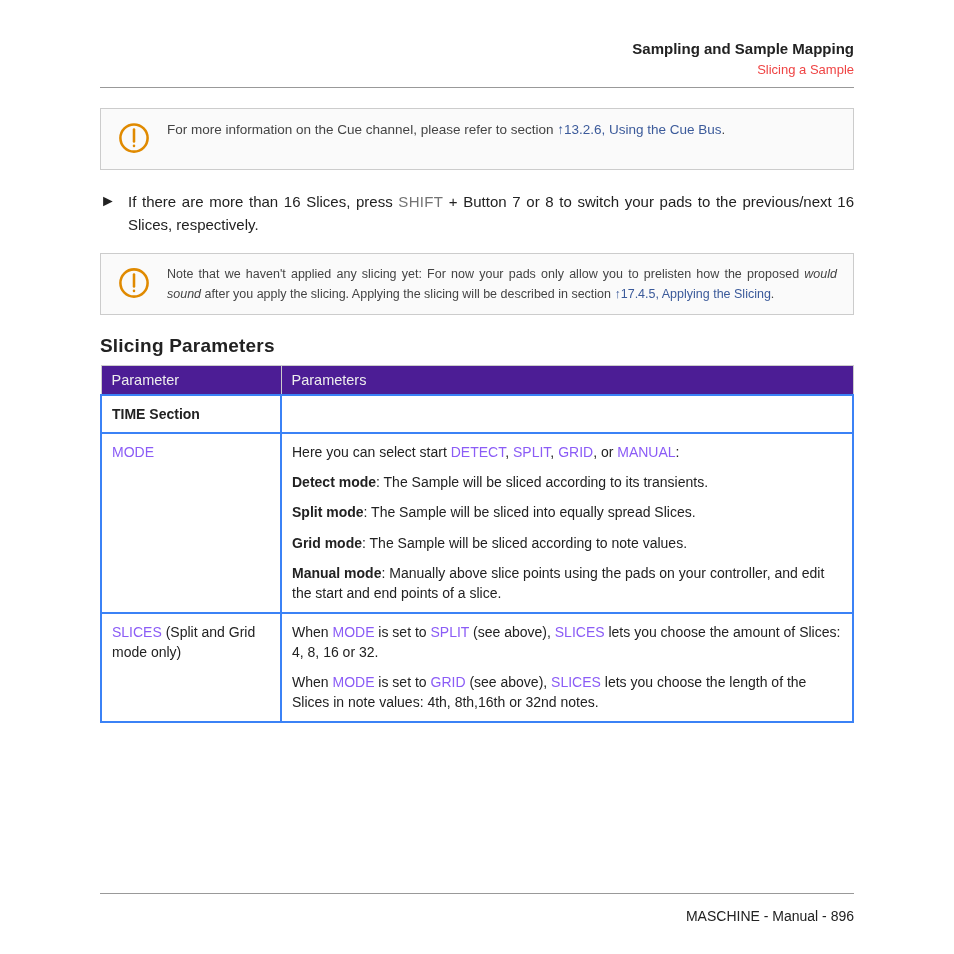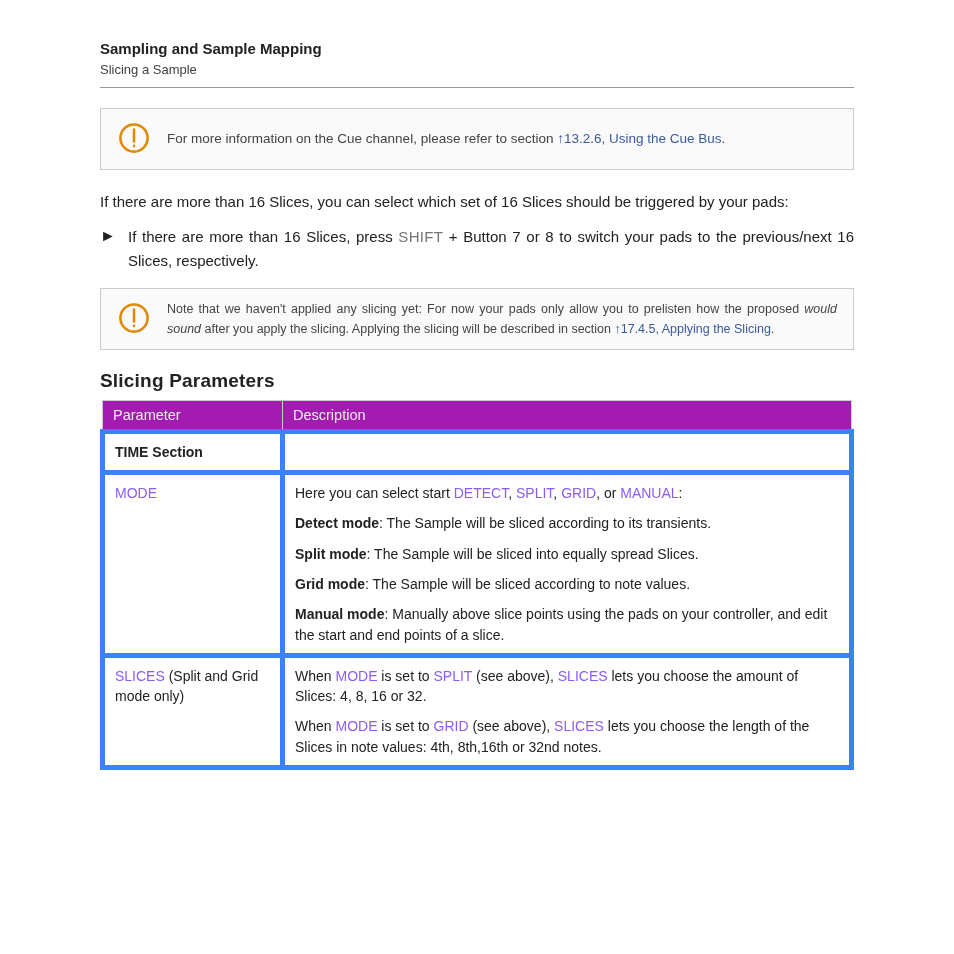--- a/index.html
+++ b/index.html
@@ -13,38 +13,39 @@
   }
   .page {
     box-sizing: border-box;
     width: 954px;
     height: 954px;
     padding: 40px 100px 30px 100px;
     position: relative;
     overflow: hidden;
   }
   .header {
+    text-align: right;
     border-bottom: 1px solid #999;
     padding-bottom: 10px;
     margin-bottom: 20px;
   }
   .header-title {
     font-weight: bold;
     font-size: 15px;
   }
   .header-sub {
     font-size: 13px;
-    color: #404040;
+    color: #ef4444;
     margin-top: 5px;
   }
   .note-box {
     border: 1px solid #ccc;
     background: #fafafa;
     display: flex;
-    align-items: center;
+    align-items: flex-start;
     padding: 10px 16px;
     margin-bottom: 20px;
   }
   .note-box .icon {
     flex: 0 0 auto;
     margin-right: 16px;
     margin-top: 2px;
   }
   .note-box .note-text {
     font-size: 13.5px;
@@ -90,30 +91,30 @@
     margin-bottom: 8px;
     letter-spacing: 0.2px;
   }
   table.param {
     width: 100%;
     border-collapse: collapse;
     font-size: 14px;
     margin-top: 8px;
   }
   table.param th {
-    background: #a21caf;
+    background: #4c1d95;
     color: #eee;
     font-weight: normal;
     text-align: left;
     padding: 6px 10px;
     border: 1px solid #ccc;
     font-size: 14.5px;
   }
   table.param td {
-    border: 5px solid #3b82f6;
+    border: 2px solid #3b82f6;
     padding: 8px 10px;
     vertical-align: top;
     line-height: 1.45;
   }
   .desc-block { margin-bottom: 10px; }
   .desc-block:last-child { margin-bottom: 0; }
   .footer {
     position: absolute;
     bottom: 30px;
     left: 100px;
@@ -144,21 +145,20 @@
         <circle cx="20" cy="20" r="16"></circle>
         <path d="M20 10 L20 24"></path>
         <path d="M20 29 L20 29.5"></path>
       </svg>
     </div>
     <div class="note-text">
       <span>For more information on the Cue channel, please refer to section </span><span class="link">↑13.2.6, Using the Cue Bus</span><span>.</span>
     </div>
   </div>
 
-  <div class="body-para">If there are more than 16 Slices, you can select which set of 16 Slices should be triggered by your pads:</div>
 
   <div class="bullet-row">
     <div class="tri">►</div>
     <div class="btext">
       <span>If there are more than 16 Slices, press </span><span class="ui-term">SHIFT</span><span> + Button 7 or 8 to switch your pads to the previous/next 16 Slices, respectively.</span>
     </div>
   </div>
 
   <div class="note-box small">
     <div class="icon">
@@ -176,21 +176,21 @@
   <div class="subhead">Slicing Parameters</div>
 
   <table class="param">
     <colgroup>
         <col class="col-param">
         <col>
       </colgroup>
     <tbody>
         <tr>
       <th>Parameter</th>
-      <th>Description</th>
+      <th>Parameters</th>
     </tr>
     <tr>
       <td><strong>TIME Section</strong></td>
       <td></td>
     </tr>
     <tr>
       <td><span class="gray-term">MODE</span></td>
       <td>
         <div class="desc-block">
           <span>Here you can select start </span><span class="gray-term">DETECT</span><span>, </span><span class="gray-term">SPLIT</span><span>, </span><span class="gray-term">GRID</span><span>, or </span><span class="gray-term">MANUAL</span><span>:</span>
@@ -208,14 +208,17 @@
           <span>When </span><span class="gray-term">MODE</span><span> is set to </span><span class="gray-term">SPLIT</span><span> (see above), </span><span class="gray-term">SLICES</span><span> lets you choose the amount of Slices: 4, 8, 16 or 32.</span>
         </div>
         <div class="desc-block">
           <span>When </span><span class="gray-term">MODE</span><span> is set to </span><span class="gray-term">GRID</span><span> (see above), </span><span class="gray-term">SLICES</span><span> lets you choose the length of the Slices in note values: 4th, 8th,16th or 32nd notes.</span>
         </div>
       </td>
     </tr>
   </tbody>
     </table>
 
+  <div class="footer">
+    <span>MASCHINE - Manual - </span><span>896</span>
+  </div>
 
 </div>
 
 </body></html>

